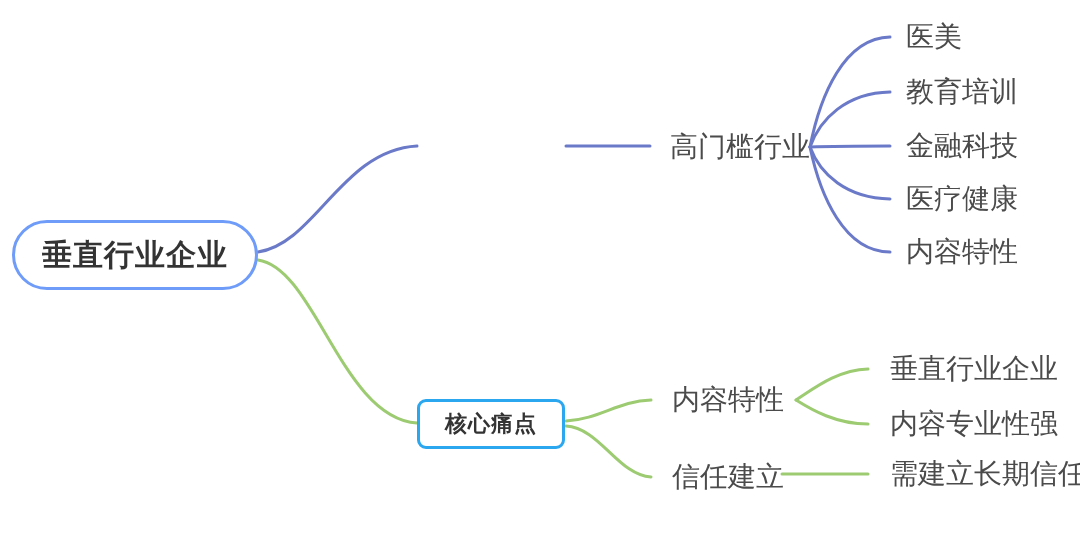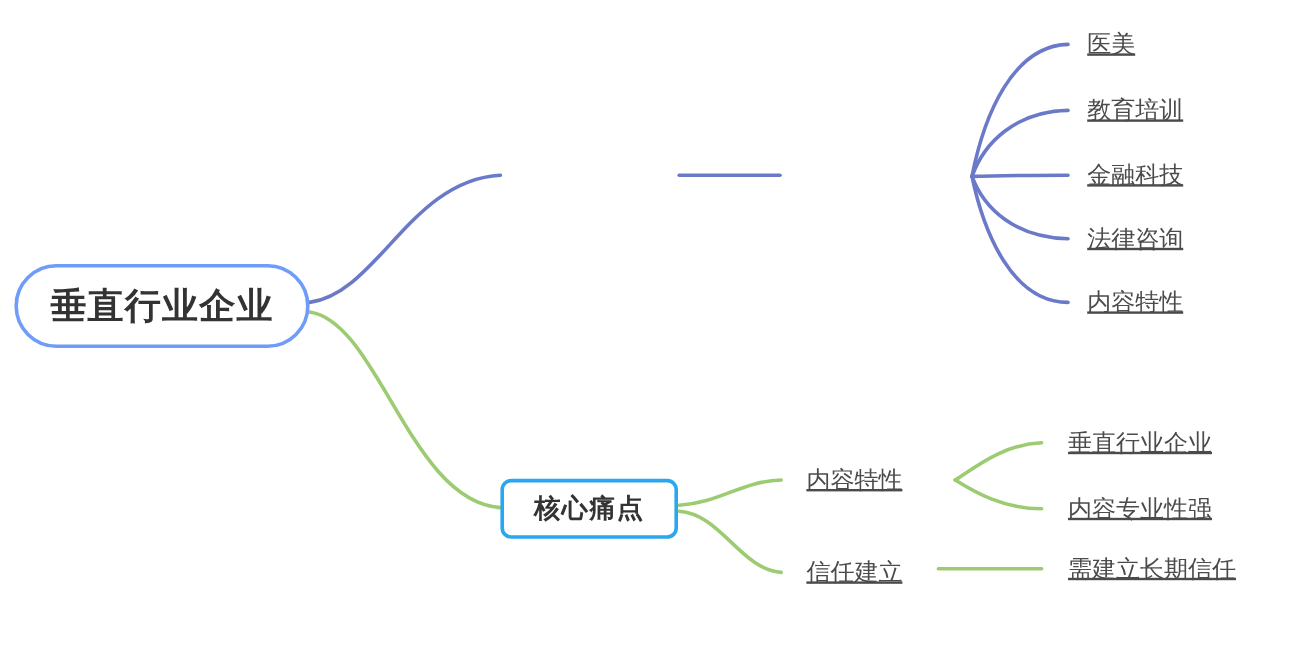--- a/index.html
+++ b/index.html
@@ -55,24 +55,23 @@
     font-size: 22px; font-weight: bold;
     color: var(--heading-text, #333);
     letter-spacing: 1px;
     cursor: default;
   }
   .topic-feature  { top: 121px; }
   .topic-painpoint{ top: 399px; }
 
   .text-node {
     transform: translateY(-50%);
-    font-size: 20px;
+    font-size: 28px;
     color: var(--leaf-text, #4B4B4B);
     cursor: default;
-    text-decoration: underline;
   }
 </style>
 </head>
 <body>
 
 <div class="canvas">
 
   <svg class="edges" viewBox="0 0 1080 544" aria-hidden="true">
 
     <path class="line-blue" d="M258,252 C315,244 342,150 417,146"></path>
@@ -89,25 +88,26 @@
     <path class="line-green" d="M566,426 C600,428 618,475 651,477"></path>
     <path class="line-green" d="M796,400 C812,390 836,370 868,369"></path>
     <path class="line-green" d="M796,400 C812,410 836,424 868,424"></path>
     <path class="line-green" d="M782,474 L868,474"></path>
   </svg>
 
   <div class="node root-node">垂直行业企业</div>
 
   <div class="node topic-node topic-painpoint">核心痛点</div>
 
+  <div class="node text-node" style="left:670px; top:147px;">高门槛行业</div>
 
   <div class="node text-node" style="left:906px; top:37px;">医美</div>
   <div class="node text-node" style="left:906px; top:92px;">教育培训</div>
   <div class="node text-node" style="left:906px; top:146px;">金融科技</div>
-  <div class="node text-node" style="left:906px; top:199px;">法律咨询</div>
+  <div class="node text-node" style="left:906px; top:199px;">医疗健康</div>
   <div class="node text-node" style="left:906px; top:252px;">内容特性</div>
 
   <div class="node text-node" style="left:672px; top:400px;">内容特性</div>
   <div class="node text-node" style="left:672px; top:477px;">信任建立</div>
 
   <div class="node text-node" style="left:890px; top:369px;">垂直行业企业</div>
   <div class="node text-node" style="left:890px; top:424px;text-align:center;">内容专业性强</div>
   <div class="node text-node" style="left:890px; top:474px;">需建立长期信任</div>
 
 </div>

